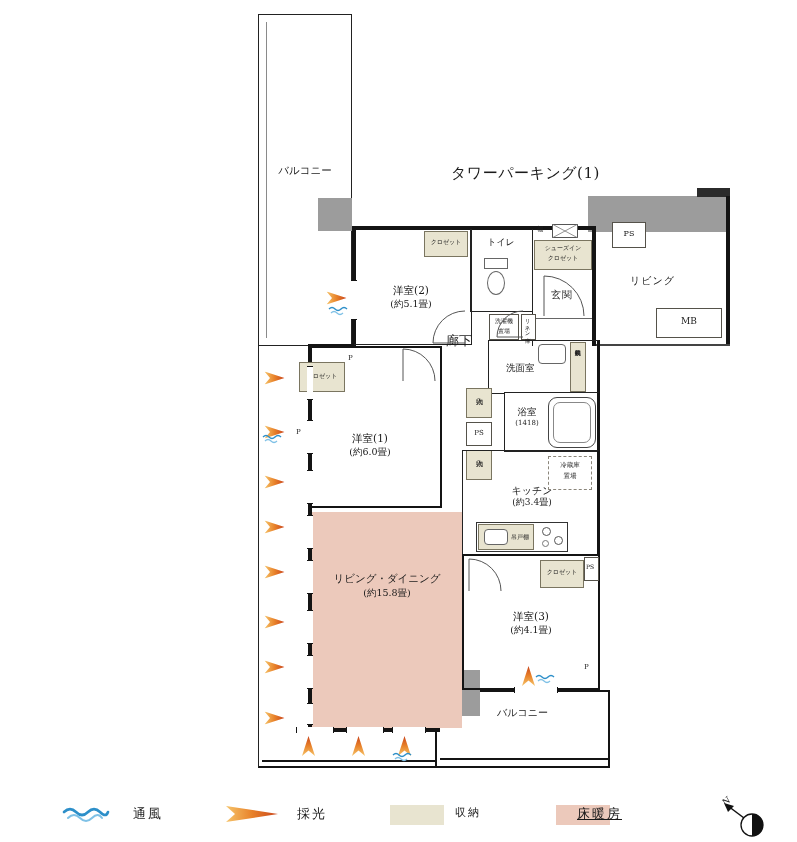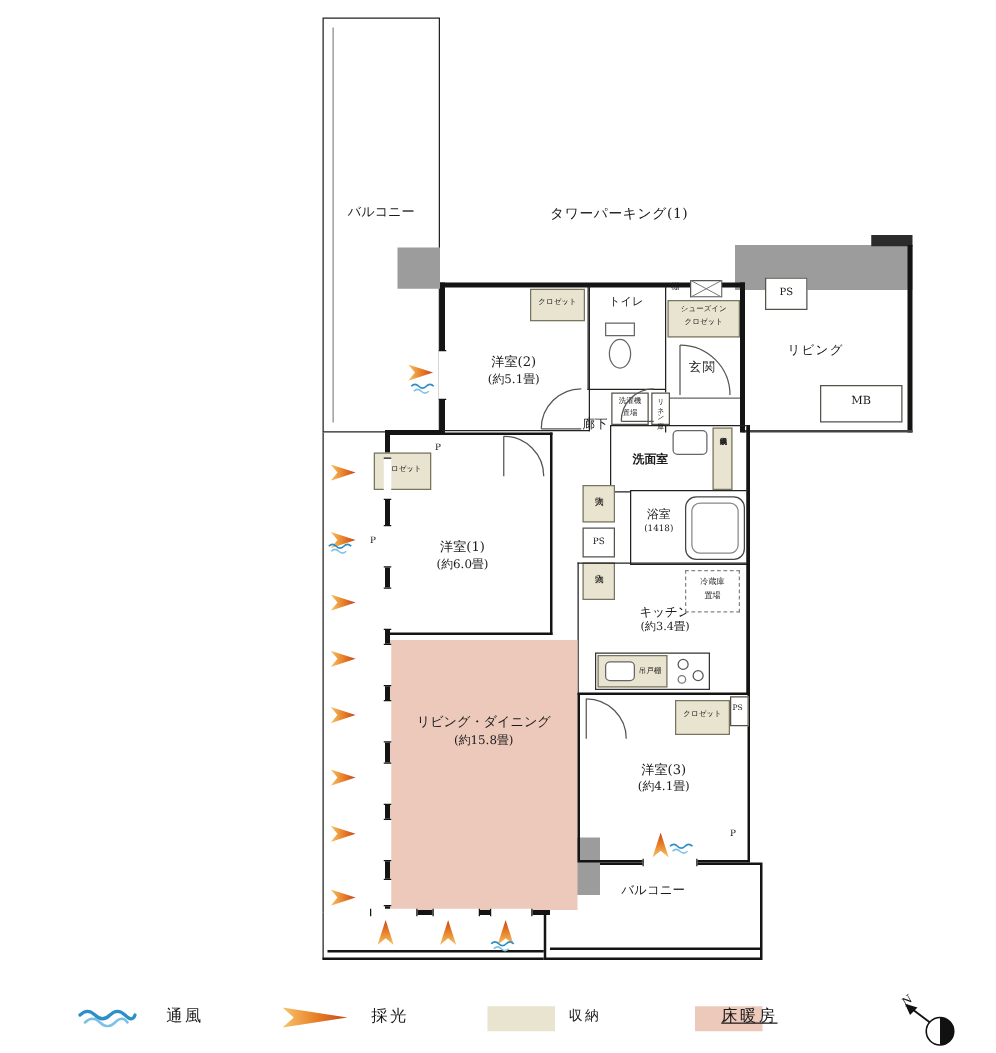--- a/index.html
+++ b/index.html
@@ -47,21 +47,21 @@
 
   <div class="rect" style="left:258px;top:346px;width:50px;height:384px;border-left:1.5px solid #222;"></div>
   <div class="rect" style="left:258px;top:730px;width:177px;height:38px;border-left:1.5px solid #222;border-bottom:2px solid #141414;"></div>
   <div class="rect" style="left:262px;top:760px;width:173px;height:1.5px;background:#141414;"></div>
 
   <div class="rect" style="left:435px;top:690px;width:175px;height:78px;border:2px solid #141414;"></div>
   <div class="rect" style="left:440px;top:758px;width:168px;height:1.5px;background:#141414;"></div>
   <div class="lbl c" style="left:435px;top:706px;width:175px;font-size:10px;">バルコニー</div>
   <div class="lbl" style="left:404px;top:722px;font-size:7px;">手摺付</div>
 
-  <div class="lbl" style="left:440px;top:164px;font-size:11px;letter-spacing:0.5px;">タワーパーキング(1)</div>
+  <div class="lbl" style="left:451px;top:164px;font-size:15px;letter-spacing:0.5px;">タワーパーキング(1)</div>
 
   <div class="gray" style="left:318px;top:198px;width:34px;height:33px;"></div>
   <div class="gray" style="left:588px;top:196px;width:142px;height:36px;"></div>
   <div class="wall" style="left:697px;top:188px;width:33px;height:9px;background:#2b2b2b;"></div>
   <div class="wall" style="left:726px;top:196px;width:4px;height:150px;"></div>
   <div class="gray" style="left:436px;top:670px;width:44px;height:46px;"></div>
 
   <div class="rect" style="left:594px;top:344px;width:136px;height:2px;background:#444;"></div>
   <div class="lbl" style="left:630px;top:274px;font-size:10px;letter-spacing:1px;">リビング</div>
   <div class="wbox" style="left:612px;top:222px;width:34px;height:26px;"></div>
@@ -97,24 +97,24 @@
     <line x1="26" y1="0" x2="0" y2="14" stroke="#777" stroke-width="0.8"></line>
   </svg>
   <div class="beige" style="left:534px;top:240px;width:58px;height:30px;"></div>
   <div class="lbl c pre" style="left:534px;top:243px;width:58px;font-size:6px;line-height:1.6;">シューズイン
 クロゼット</div>
   <svg class="abs" style="left:542px;top:274px;" width="44" height="44" viewBox="0 0 44 44">
     <path d="M2,2 A40,40 0 0 1 42,42" fill="none" stroke="#555" stroke-width="1"></path>
     <line x1="2" y1="2" x2="2" y2="42" stroke="#555" stroke-width="1"></line>
   </svg>
 
-  <div class="lbl" style="left:446px;top:333px;font-size:10px;margin-left:20px;">廊下</div>
+  <div class="lbl" style="left:446px;top:333px;font-size:13px;">廊下</div>
 
   <div class="rect" style="left:488px;top:340px;width:112px;height:54px;border:1.5px solid #222;border-right:3px solid #141414;"></div>
-  <div class="lbl" style="left:506px;top:362px;font-size:9.5px;font-weight:bold;">洗面室</div>
+  <div class="lbl" style="left:506px;top:362px;font-size:9.5px;">洗面室</div>
   <div class="wbox" style="left:489px;top:314px;width:30px;height:26px;"></div>
   <div class="lbl c pre" style="left:489px;top:316px;width:30px;font-size:6px;line-height:1.7;">洗濯機
 置場</div>
   <div class="wbox" style="left:521px;top:314px;width:15px;height:26px;"></div>
   <div class="lbl vert" style="left:524px;top:315px;font-size:5.5px;letter-spacing:0;">リネン庫</div>
   <div class="beige" style="left:570px;top:342px;width:16px;height:50px;"></div>
   <div class="lbl vert" style="left:574px;top:345px;font-size:6px;letter-spacing:0;">鏡裏収納</div>
   <div class="rect" style="left:538px;top:344px;width:28px;height:20px;border:1px solid #666;border-radius:4px;"></div>
 
   <div class="rect" style="left:504px;top:392px;width:96px;height:60px;border:1.5px solid #222;border-right:3px solid #141414;background:#fff;"></div>

